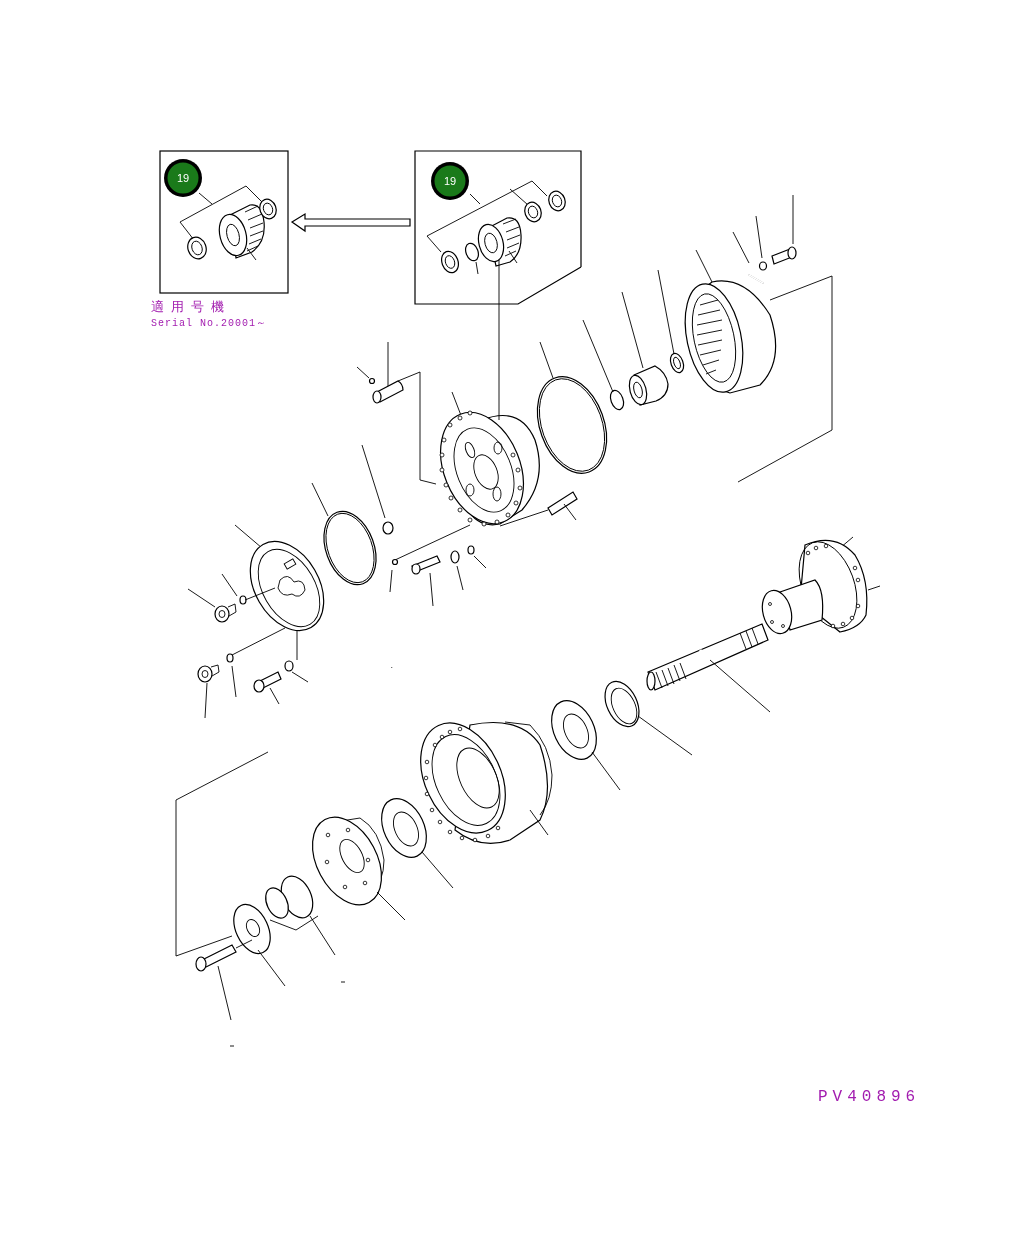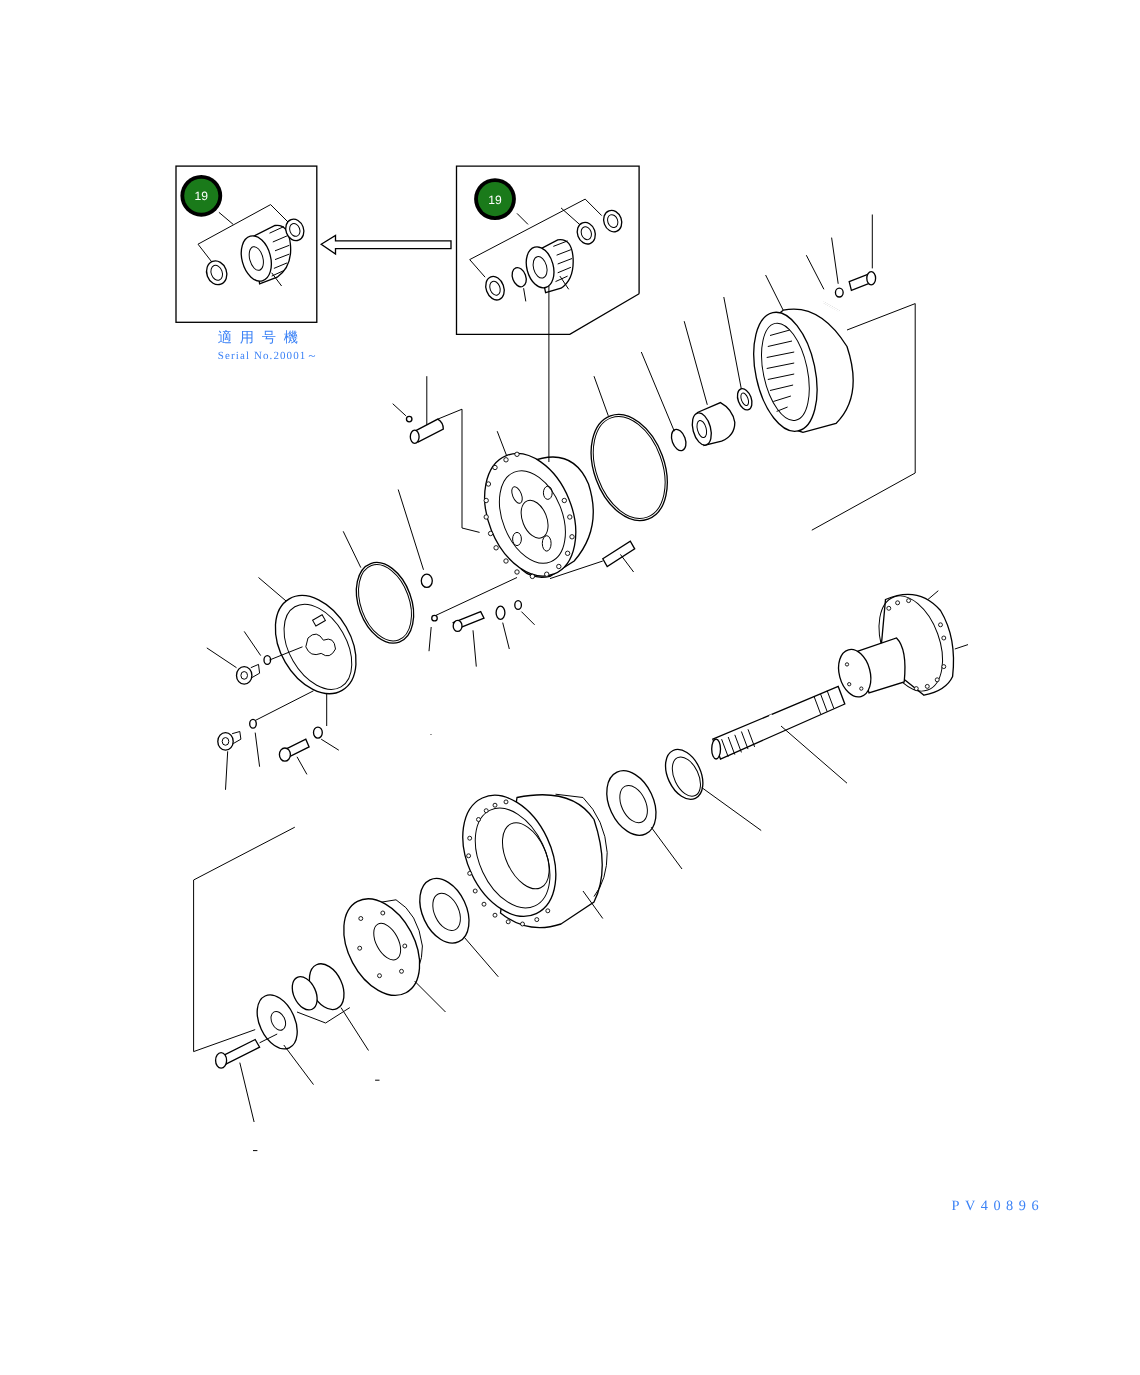--- a/index.html
+++ b/index.html
@@ -3,24 +3,24 @@
 <meta charset="utf-8">
 <style>
   html, body { margin:0; padding:0; background:#ffffff; }
   body { width:1036px; height:1250px; position:relative; overflow:hidden; font-family:"DejaVu Sans Mono", monospace; }
   #canvas { position:absolute; left:0; top:0; width:1036px; height:1228px; }
   svg { position:absolute; left:0; top:0; }
   .ln { stroke:#000; stroke-width:1.2; fill:none; }
   .fl { stroke:#000; stroke-width:1.2; fill:#fff; }
   .thin { stroke:#000; stroke-width:0.9; fill:none; }
   .badge-text { font-family:"Liberation Sans", sans-serif; font-size:11px; fill:#ffffff; }
-  .label { position:absolute; font-family:Liberation Serif, serif; color:#3b82f6; white-space:pre;margin-left:47px; }
+  .label { position:absolute; font-family:Liberation Mono, monospace; color:#a21caf; white-space:pre; }
   #jp-label { left:151px; top:298px; font-size:13px; letter-spacing:7px; }
   #serial-label { left:151px; top:316px; font-size:10px; letter-spacing:1px; }
-  #doc-code { left:818px; top:1088px; font-size:13px; letter-spacing:5px; }
+  #doc-code { left:818px; top:1088px; font-size:16px; letter-spacing:5px; }
 </style>
 </head>
 <body>
 
 <div id="canvas">
 
 <svg width="1036" height="1250" viewBox="0 0 1036 1250">
 
   <g>
     <rect x="160" y="151" width="128" height="142" class="ln"></rect>

